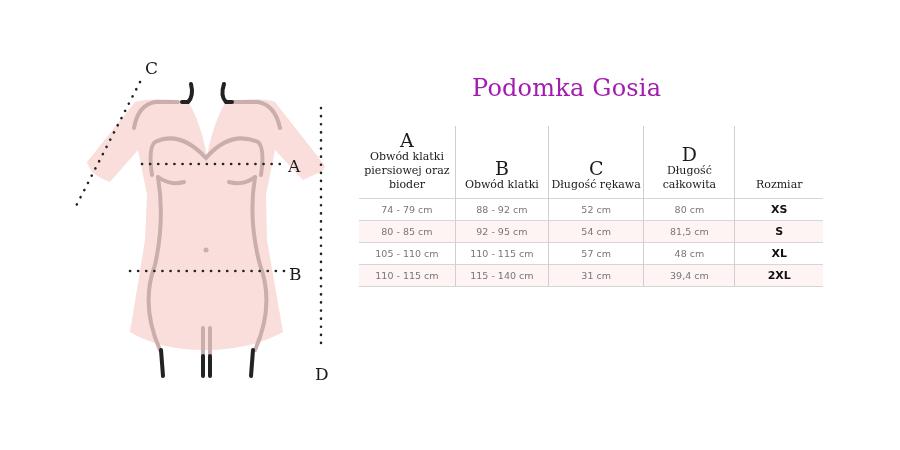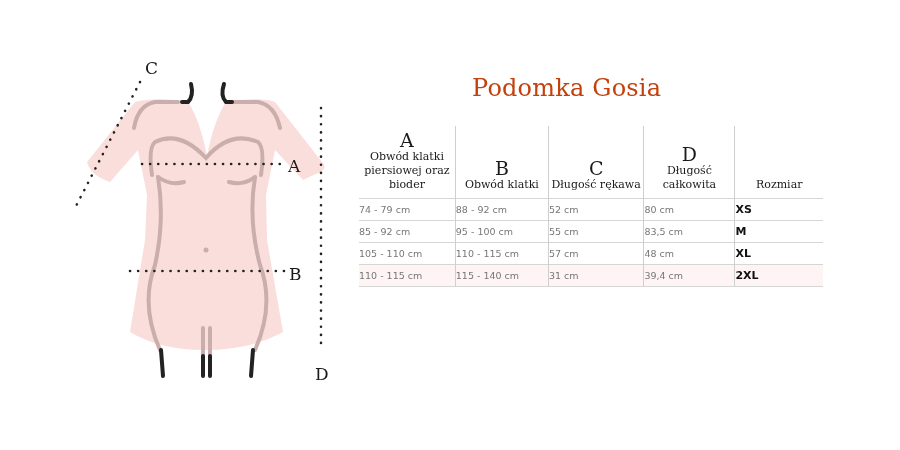--- a/index.html
+++ b/index.html
@@ -1,24 +1,24 @@
 <!DOCTYPE html>
 <html><head>
   <meta charset="utf-8">
   <style>
     html, body { margin: 0; padding: 0; background: #ffffff; }
     body { width: 900px; height: 450px; position: relative; overflow: hidden; font-family: "Liberation Sans", sans-serif; }
     .figure { position: absolute; left: 60px; top: 50px; width: 290px; height: 350px; }
     .figure svg { width: 290px; height: 350px; display: block; }
     .lbl { position: absolute; font-family: "DejaVu Serif", "Liberation Serif", serif; font-size: 17px; color: #1a1a1a; }
-    .title { position: absolute; left: 472px; top: 74px; font-family: "DejaVu Serif", "Liberation Serif", serif; font-size: 24px; color: #c2410c; letter-spacing: 0.2px; }
+    .title { position: absolute; left: 472px; top: 74px; font-family: "DejaVu Serif", "Liberation Serif", serif; font-size: 24px; color: #a21caf; letter-spacing: 0.2px; }
     table.size { position: absolute; left: 359px; top: 126px; border-collapse: collapse; width: 464px; }
     table.size th { font-family: "DejaVu Serif", "Liberation Serif", serif; font-weight: normal; font-size: 11px; color: #1a1a1a; text-align: center; vertical-align: bottom; padding: 0 2px 6px 2px; height: 66px; line-height: 14px; }
     table.size th .letter { display: block; font-size: 19px; line-height: 20px; }
-    table.size td { font-family: "DejaVu Sans", "Liberation Sans", sans-serif; font-size: 9.5px; color: #777; height: 21px; border-top: 1px solid #d6d6d6; padding: 0; }
+    table.size td { font-family: "DejaVu Sans", "Liberation Sans", sans-serif; font-size: 9.5px; color: #777; text-align: center; height: 21px; border-top: 1px solid #d6d6d6; padding: 0; }
     table.size tr:last-child td { border-bottom: 1px solid #d6d6d6; }
     table.size tr.alt td { background: #fdf4f3; }
     table.size td.size-col { color: #111; font-weight: bold; font-size: 11px; }
     table.size th + th, table.size td + td { border-left: 1px solid #cfcfcf; }
   </style>
 </head>
 <body>
 
 <div class="figure">
   <svg viewBox="0 0 290 350">
@@ -71,26 +71,26 @@
     </tr>
   </thead>
   <tbody>
     <tr>
       <td>74 - 79 cm</td>
         <td>88 - 92 cm</td>
         <td>52 cm</td>
         <td>80 cm</td>
         <td class="size-col">XS</td>
     </tr>
-    <tr>
-      <td>85 - 92 cm</td>
-        <td>95 - 100 cm</td>
-        <td>55 cm</td>
-        <td>83,5 cm</td>
-        <td class="size-col">M</td>
+    <tr class="alt">
+      <td>80 - 85 cm</td>
+        <td>92 - 95 cm</td>
+        <td>54 cm</td>
+        <td>81,5 cm</td>
+        <td class="size-col">S</td>
     </tr>
     <tr>
       <td>105 - 110 cm</td>
         <td>110 - 115 cm</td>
         <td>57 cm</td>
         <td>48 cm</td>
         <td class="size-col">XL</td>
     </tr>
     <tr class="alt">
       <td>110 - 115 cm</td>

